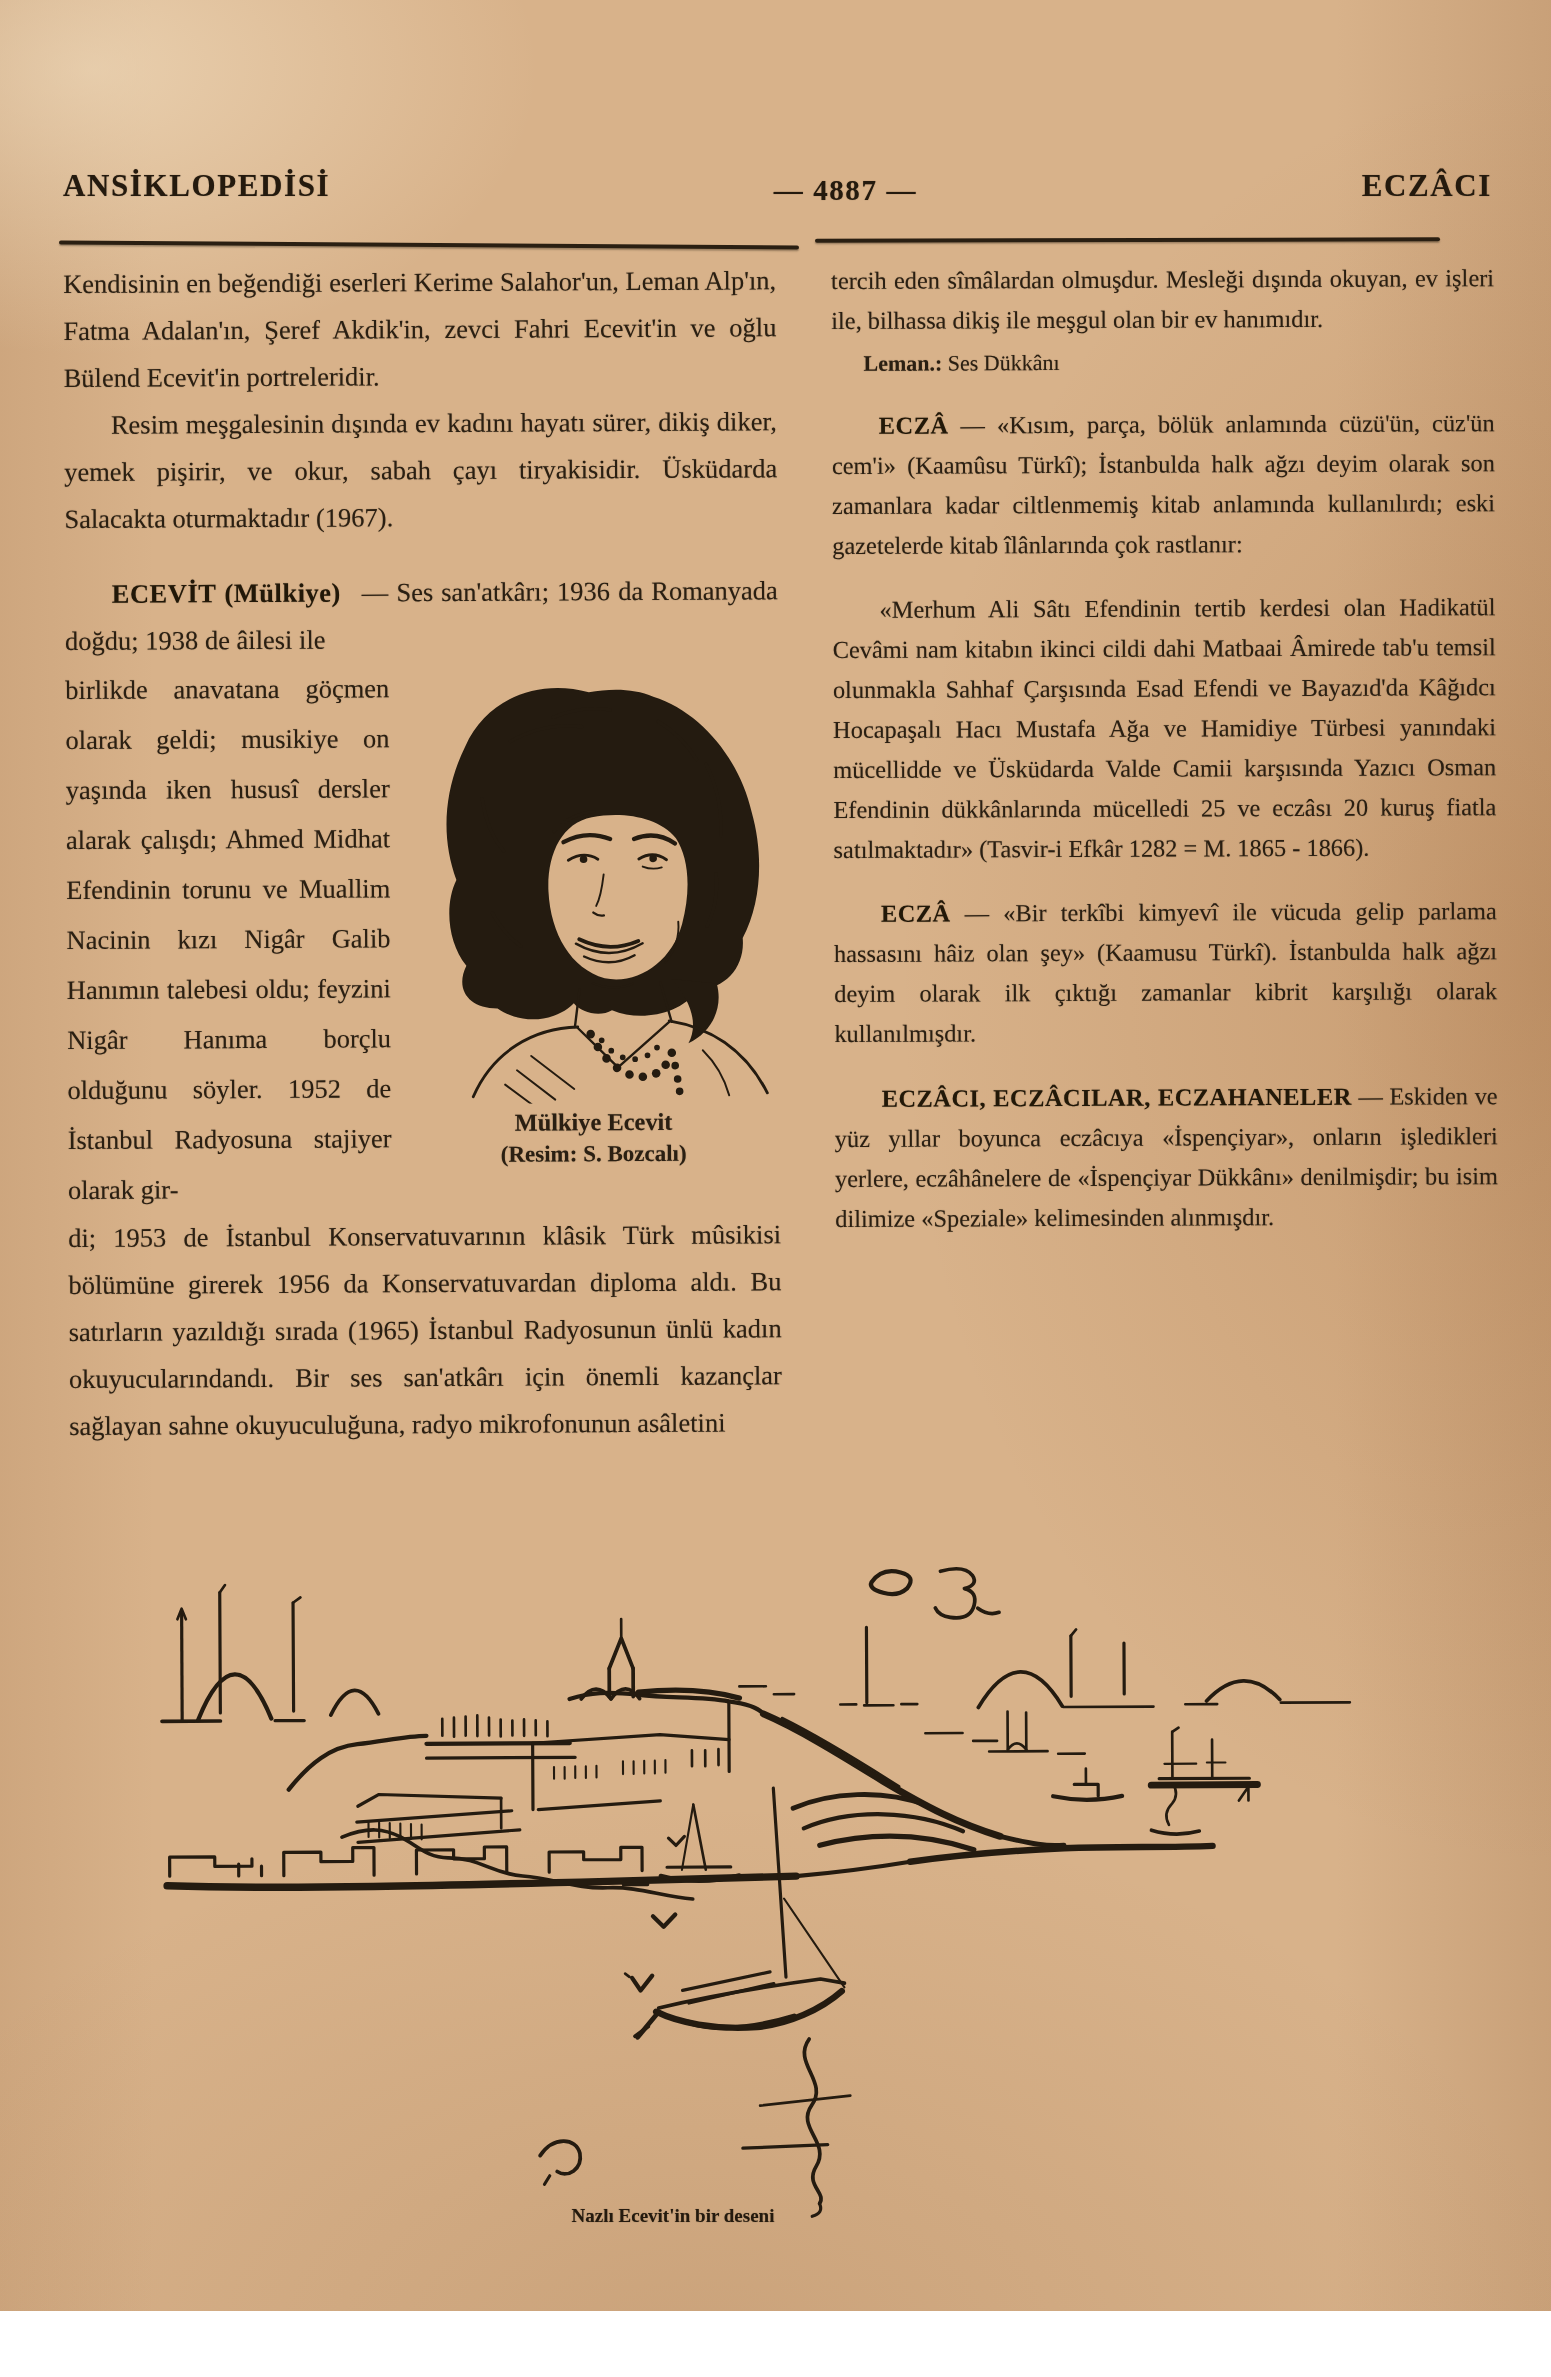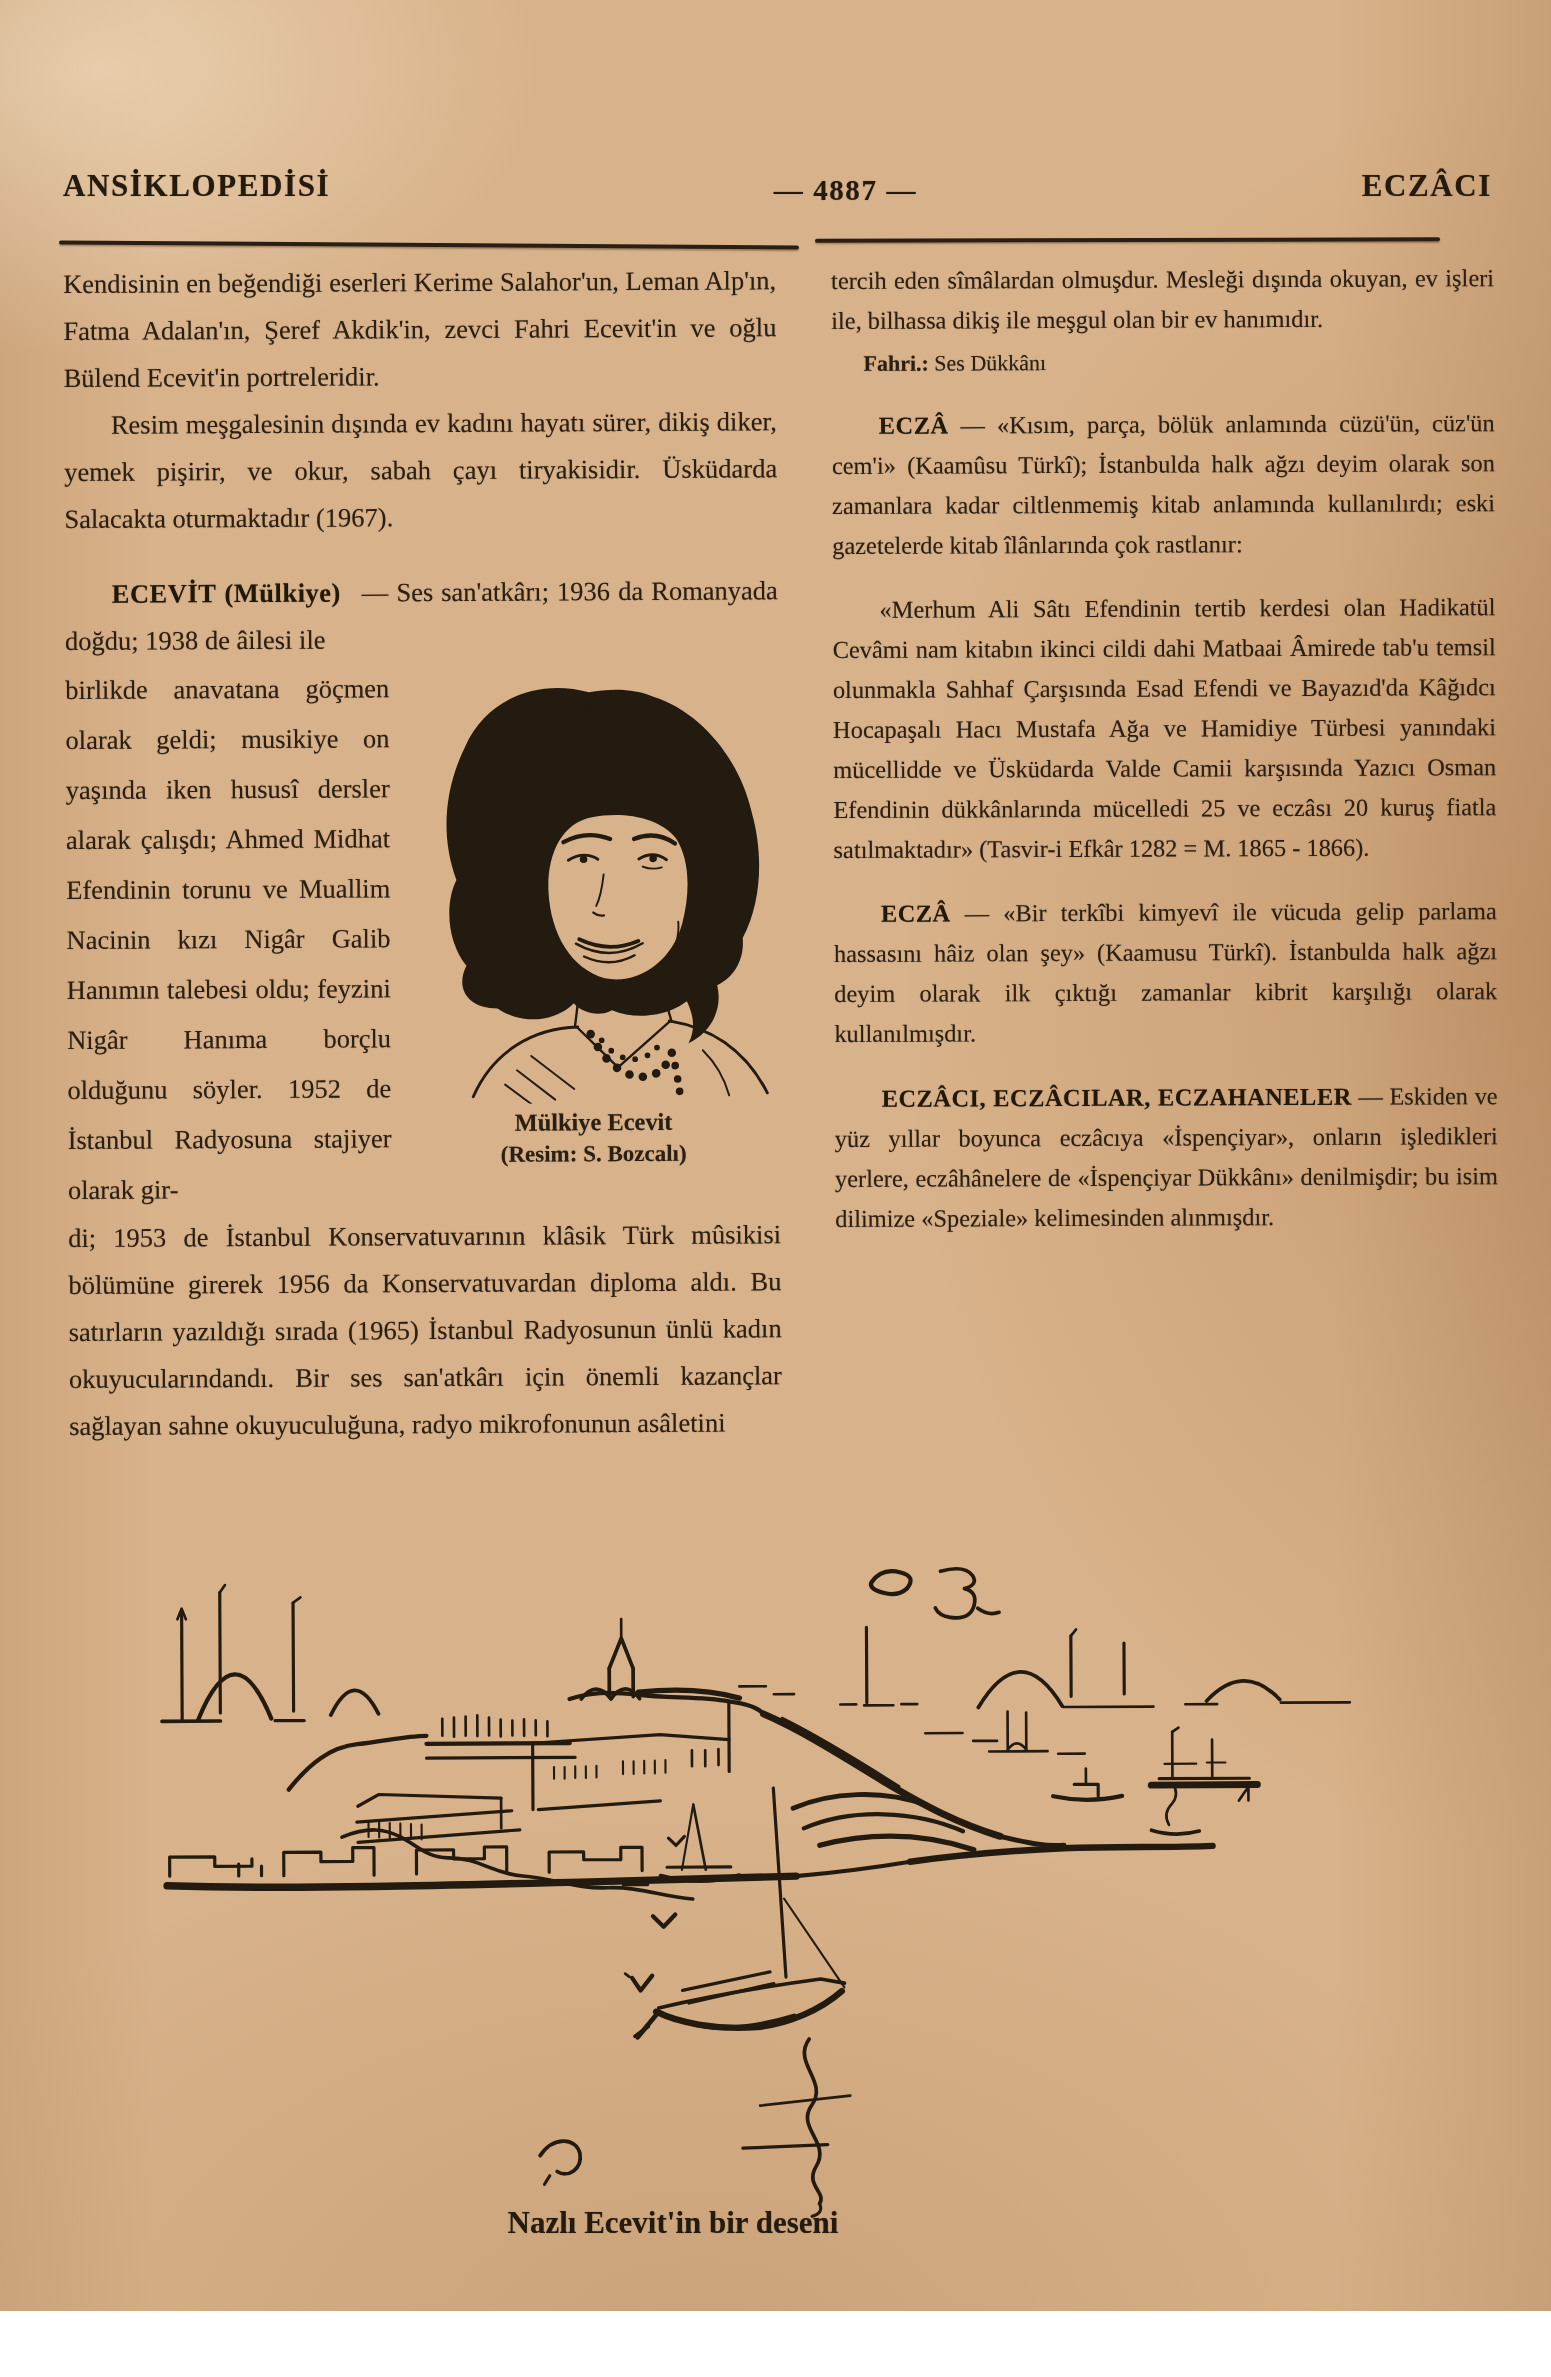--- a/index.html
+++ b/index.html
@@ -38,21 +38,21 @@
   .leadtxt{ margin-left:21px; }
   .wrap-row{ display:flex; gap:15px; align-items:stretch; }
   .narrow{ width:324px; flex:none; line-height:50px; }
   figure.portrait{ flex:1; margin:0; text-align:center; display:flex; flex-direction:column; justify-content:flex-start; }
   figure.portrait svg{ display:block; margin:12.7px auto 2.1px auto; }
   .cap1{ font-weight:bold; font-size:24.4px; line-height:33px; }
   .cap2{ font-weight:bold; font-size:23px; line-height:32px; }
   .bibl{ font-size:22px; line-height:35px; text-indent:32px; margin:5.3px 0 13.8px 0; }
   .harbor{ position:absolute; left:130px; top:1558px; transform:rotate(-.3deg); }
   .drawing-caption{ position:absolute; top:2205px; left:0; width:1346px; text-align:center;
-                    font-weight:bold; font-size:31px; color:#241a0e; }
+                    font-weight:bold; font-size:19px; color:#241a0e; }
   .sk{ stroke:#241b10; fill:none; stroke-linecap:round; stroke-linejoin:round; }
 </style>
 </head>
 <body>
 
 <div class="page">
 
   <span class="hdr hdr-left inky">ANSİKLOPEDİSİ</span>
   <span class="hdr hdr-center inky">— 4887 —</span>
   <span class="hdr hdr-right inky">ECZÂCI</span>
@@ -142,21 +142,21 @@
           <div class="cap2 inky">(Resim: S. Bozcalı)</div>
         </figcaption>
       </figure>
     </div>
 
     <p class="body-p">di; 1953 de İstanbul Konservatuvarının klâsik Türk mûsikisi bölümüne girerek 1956 da Konservatuvardan diploma aldı. Bu satırların yazıldığı sırada (1965) İstanbul Radyosunun ünlü kadın okuyucularındandı. Bir ses san'atkârı için önemli kazançlar sağlayan sahne okuyuculuğuna, radyo mikrofonunun asâletini</p>
   </div>
 
   <div class="col col-right inky">
     <p class="body-p">tercih eden sîmâlardan olmuşdur. Mesleği dışında okuyan, ev işleri ile, bilhassa dikiş ile meşgul olan bir ev hanımıdır.</p>
-    <p class="bibl"><b>Fahri.:</b> <span>Ses Dükkânı</span></p>
+    <p class="bibl"><b>Leman.:</b> <span>Ses Dükkânı</span></p>
     <p class="body-p indent gap"><b class="entry">ECZÂ</b> <span>— «Kısım, parça, bölük anlamında cüzü'ün, cüz'ün cem'i» (Kaamûsu Türkî); İstanbulda halk ağzı deyim olarak son zamanlara kadar ciltlenmemiş kitab anlamında kullanılırdı; eski gazetelerde kitab îlânlarında çok rastlanır:</span></p>
     <p class="body-p indent gap">«Merhum Ali Sâtı Efendinin tertib kerdesi olan Hadikatül Cevâmi nam kitabın ikinci cildi dahi Matbaai Âmirede tab'u temsil olunmakla Sahhaf Çarşısında Esad Efendi ve Bayazıd'da Kâğıdcı Hocapaşalı Hacı Mustafa Ağa ve Hamidiye Türbesi yanındaki mücellidde ve Üsküdarda Valde Camii karşısında Yazıcı Osman Efendinin dükkânlarında mücelledi 25 ve eczâsı 20 kuruş fiatla satılmaktadır» (Tasvir-i Efkâr 1282 = M. 1865 - 1866).</p>
     <p class="body-p indent gap"><b class="entry">ECZÂ</b> <span>— «Bir terkîbi kimyevî ile vücuda gelip parlama hassasını hâiz olan şey» (Kaamusu Türkî). İstanbulda halk ağzı deyim olarak ilk çıktığı zamanlar kibrit karşılığı olarak kullanılmışdır.</span></p>
     <p class="body-p indent gap"><b class="entry">ECZÂCI, ECZÂCILAR, ECZAHANELER</b> <span>— Eskiden ve yüz yıllar boyunca eczâcıya «İspençiyar», onların işledikleri yerlere, eczâhânelere de «İspençiyar Dükkânı» denilmişdir; bu isim dilimize «Speziale» kelimesinden alınmışdır.</span></p>
   </div>
 
   <svg class="harbor" width="1327" height="665" viewBox="0 0 2500 1250">
     <g class="sk" stroke-width="7">
 
       <path d="M1400,45 q20,-28 55,-18 q30,8 12,30 q-18,16 -45,8 q-28,-8 -22,-20 Z" stroke-width="8"></path>

